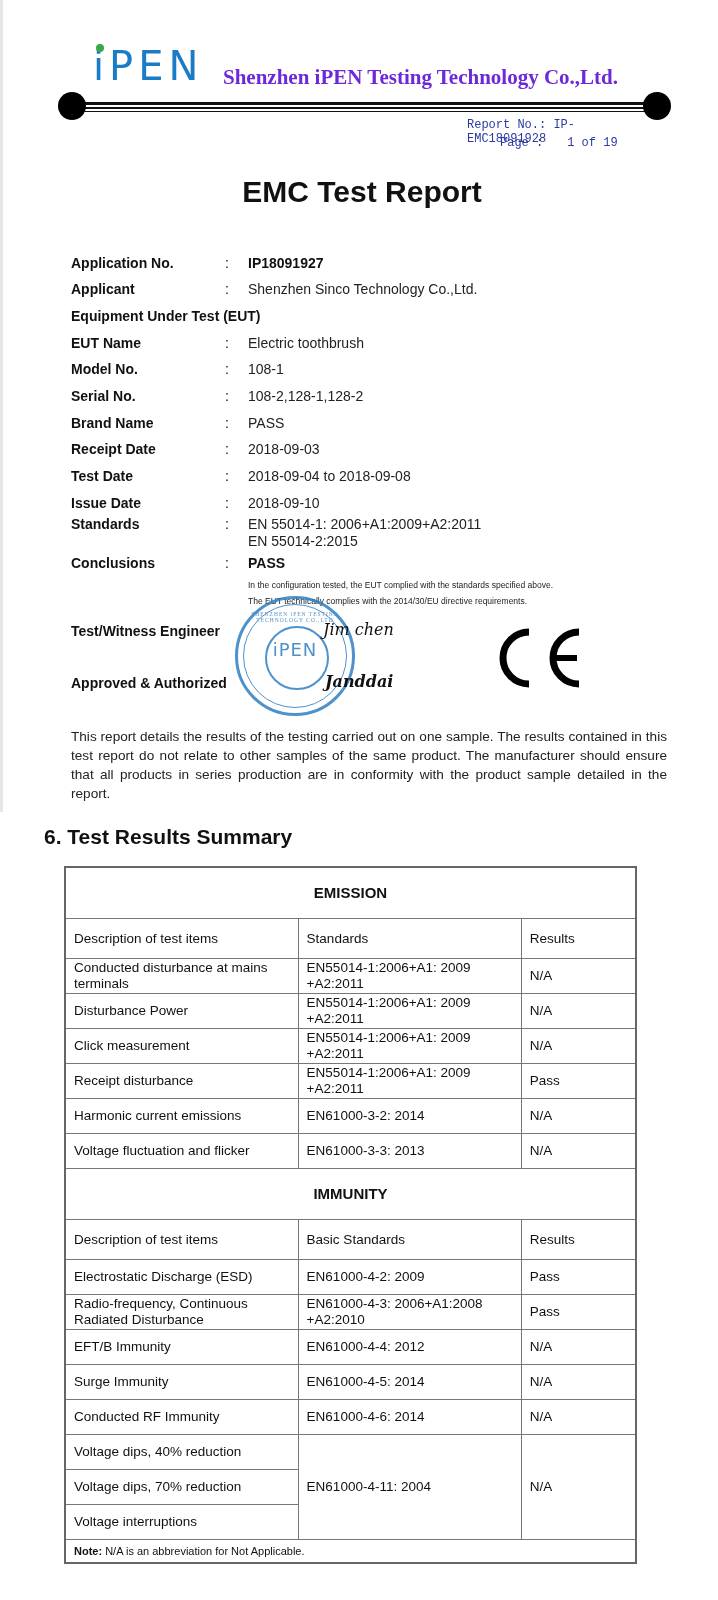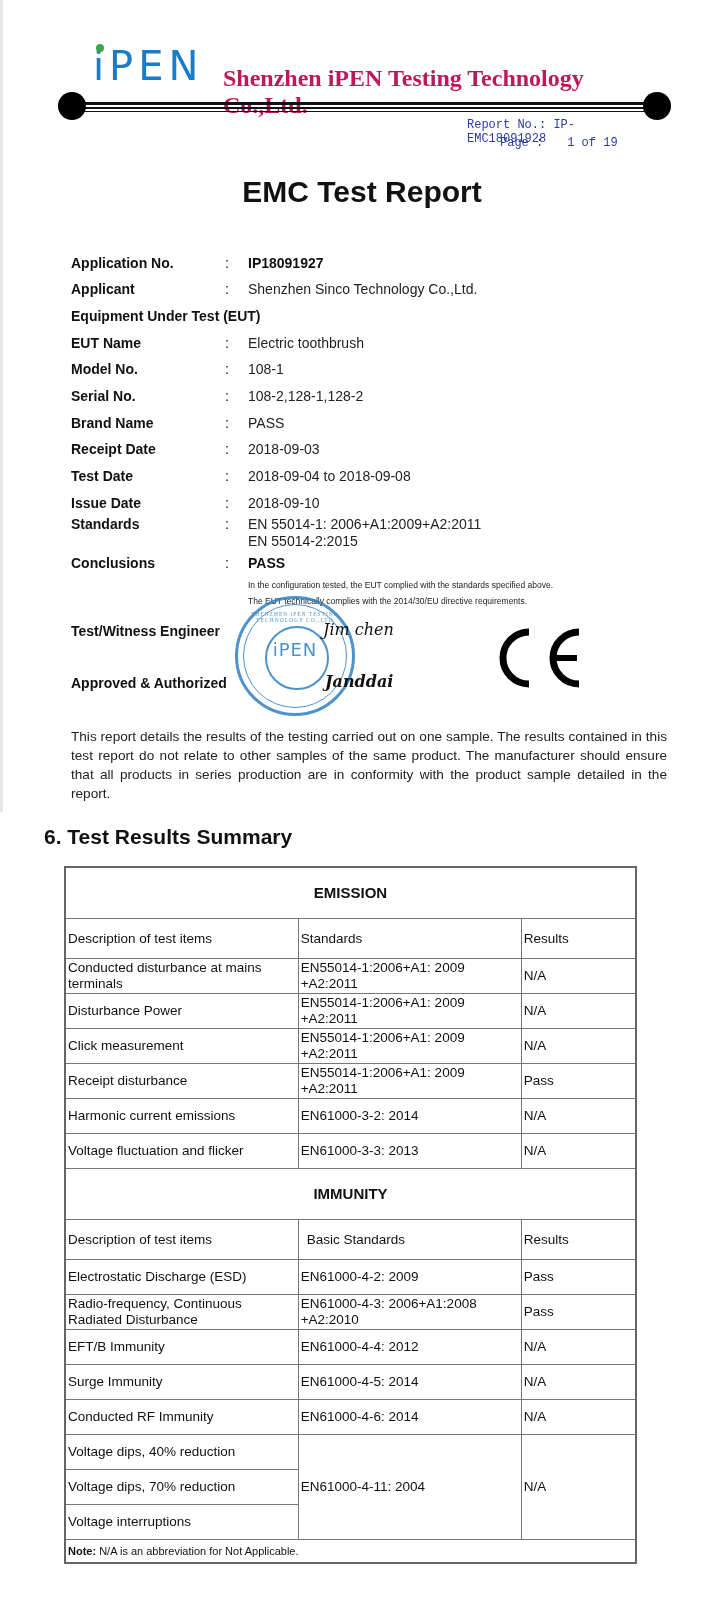--- a/index.html
+++ b/index.html
@@ -2,21 +2,21 @@
 <html><head>
   <meta charset="utf-8">
   <style>
     html, body { margin: 0; padding: 0; background: #ffffff; }
     body { width: 718px; height: 1600px; position: relative; overflow: hidden; font-family: "Liberation Sans", sans-serif; color: #111; }
     .page1 { position: absolute; left: 0; top: 0; width: 652px; height: 812px; border-left: 3px solid #e6e6e6; box-sizing: border-box; }
 
     
     .logo { position: absolute; left: 90px; top: 46px; font-family: "DejaVu Sans", sans-serif; font-size: 40px; letter-spacing: 5px; color: #1a7cc6; line-height: 40px; }
     .logo .dot { position: absolute; left: 3px; top: -2px; width: 8px; height: 8px; border-radius: 50%; background: #3aa64a; }
-    .company { position: absolute; left: 220px; top: 65px; font-family: "Liberation Serif", serif; font-weight: bold; font-size: 24px; color: #be185d; }
+    .company { position: absolute; left: 220px; top: 65px; font-family: "Liberation Serif", serif; font-weight: bold; font-size: 21px; color: #6d28d9; }
     .hline { position: absolute; left: 72px; width: 576px; background: #111; }
     .hl1 { top: 102px; height: 3px; }
     .hl2 { top: 107px; height: 2px; }
     .hl3 { top: 111px; height: 1px; }
     .ball { position: absolute; width: 28px; height: 28px; border-radius: 50%; background: #000; top: 92px; }
     .ball.left { left: 55px; }
     .ball.right { left: 640px; }
     .report-no { position: absolute; left: 464px; top: 118px; font-family: "Liberation Mono", monospace; font-size: 12px; color: #2a3aa0; }
     .page-no { position: absolute; left: 497px; top: 136px; font-family: Liberation Mono, monospace; font-size: 12px; color: #2a3aa0; }
     .page-no span { margin-left: 24px; }
@@ -43,21 +43,21 @@
 
     
     .ce { position: absolute; left: 488px; top: 626px; width: 92px; height: 64px; }
 
     .disclaimer { position: absolute; left: 68px; top: 727px; width: 596px; font-size: 13.6px; line-height: 19px; text-align: justify; color: #222; }
 
     .section-title { position: absolute; left: 44px; top: 825px; font-size: 21px; font-weight: bold; color: #111; }
 
     
     table.results { position: absolute; left: 64px; top: 866px; width: 573px; border-collapse: collapse; font-size: 13.5px; border: 2px solid #666; }
-    table.results td { border: 1.5px solid #777; padding: 1px 2px; vertical-align: middle; line-height: 16px; color: #111; }
+    table.results td { border: 1.5px solid #777; padding: 1px 8px; vertical-align: middle; line-height: 16px; color: #111; }
     table.results td.cat { text-align: center; font-weight: bold; font-size: 15px; height: 48px; }
     table.results tr.colhdr td { font-weight: normal; height: 37px; }
     table.results tr.r2 td { height: 32px; }
     table.results tr.r1 td { height: 32px; }
     table.results tr.colhdr td.std2 { padding-left: 8px; }
     table.results td.note { font-size: 11px; height: 20px; }
     table.results td.note b { font-weight: bold; }
     col.c1 { width: 234px; }
     col.c2 { width: 224px; }
     col.c3 { width: 115px; }

